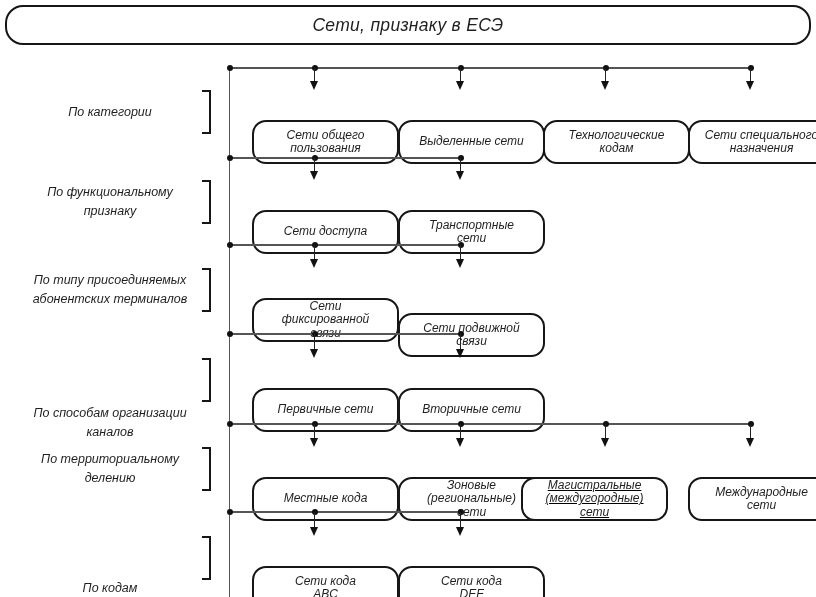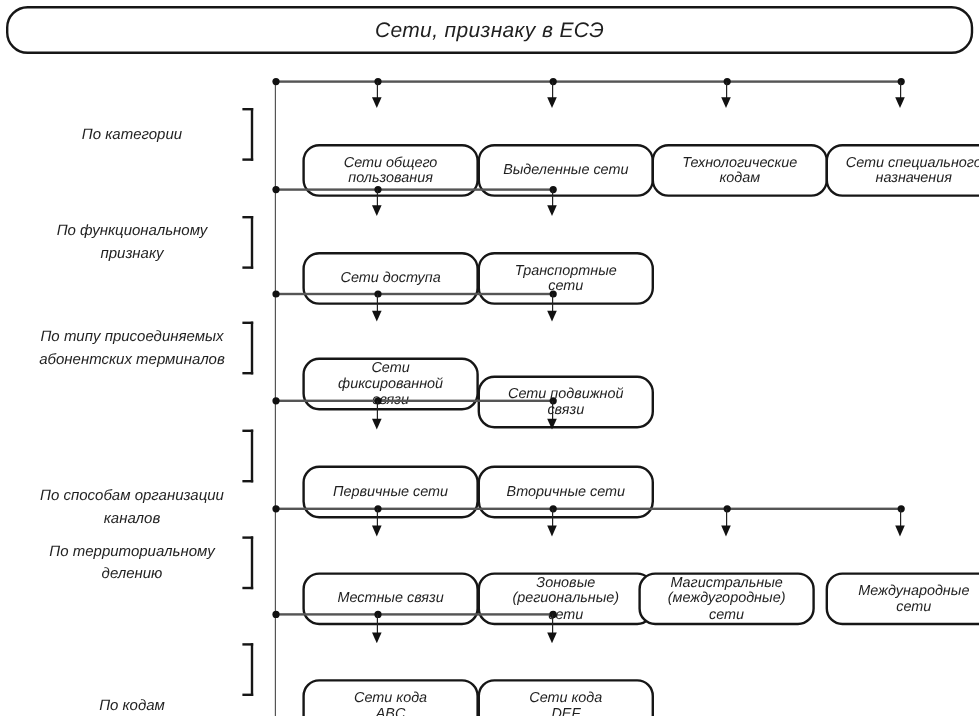--- a/index.html
+++ b/index.html
@@ -123,34 +123,34 @@
       </div>
       <div class="cat-label" style="top: 361px; margin-top: 43px;">По способам организации
 каналов</div>
       <div class="bracket" style="top: 358px;"></div>
       <div class="branch" style="left: 228.7px; top: 423.25px; width: 521.8px;"></div>
       <div class="dot" style="left: 226.5px; top: 421px;"></div>
       <div class="dot" style="left: 311.5px; top: 421px;"></div>
       <div class="vseg" style="left: 313.7px; top: 424px; height: 15px;"></div>
       <div class="ahead" style="left: 310px; top: 438px;"></div>
       <div class="node" style="left: 252px; top: 447px;">
-        <span class="node-text">Местные связи</span>
+        <span class="node-text">Местные кода</span>
       </div>
       <div class="dot" style="left: 457.5px; top: 421px;"></div>
       <div class="vseg" style="left: 459.7px; top: 424px; height: 15px;"></div>
       <div class="ahead" style="left: 456px; top: 438px;"></div>
       <div class="node" style="left: 398px; top: 447px;">
         <span class="node-text">Зоновые
 (региональные)
 сети</span>
       </div>
       <div class="dot" style="left: 602.5px; top: 421px;"></div>
       <div class="vseg" style="left: 604.7px; top: 424px; height: 15px;"></div>
       <div class="ahead" style="left: 601px; top: 438px;"></div>
-      <div class="node" style="left: 532px; top: 447px;">
+      <div class="node" style="left: 521px; top: 447px; text-decoration: underline;">
         <span class="node-text">Магистральные
 (междугородные)
 сети</span>
       </div>
       <div class="dot" style="left: 747.5px; top: 421px;"></div>
       <div class="vseg" style="left: 749.7px; top: 424px; height: 15px;"></div>
       <div class="ahead" style="left: 746px; top: 438px;"></div>
       <div class="node" style="left: 688px; top: 447px;">
         <span class="node-text">Международные
 сети</span>

